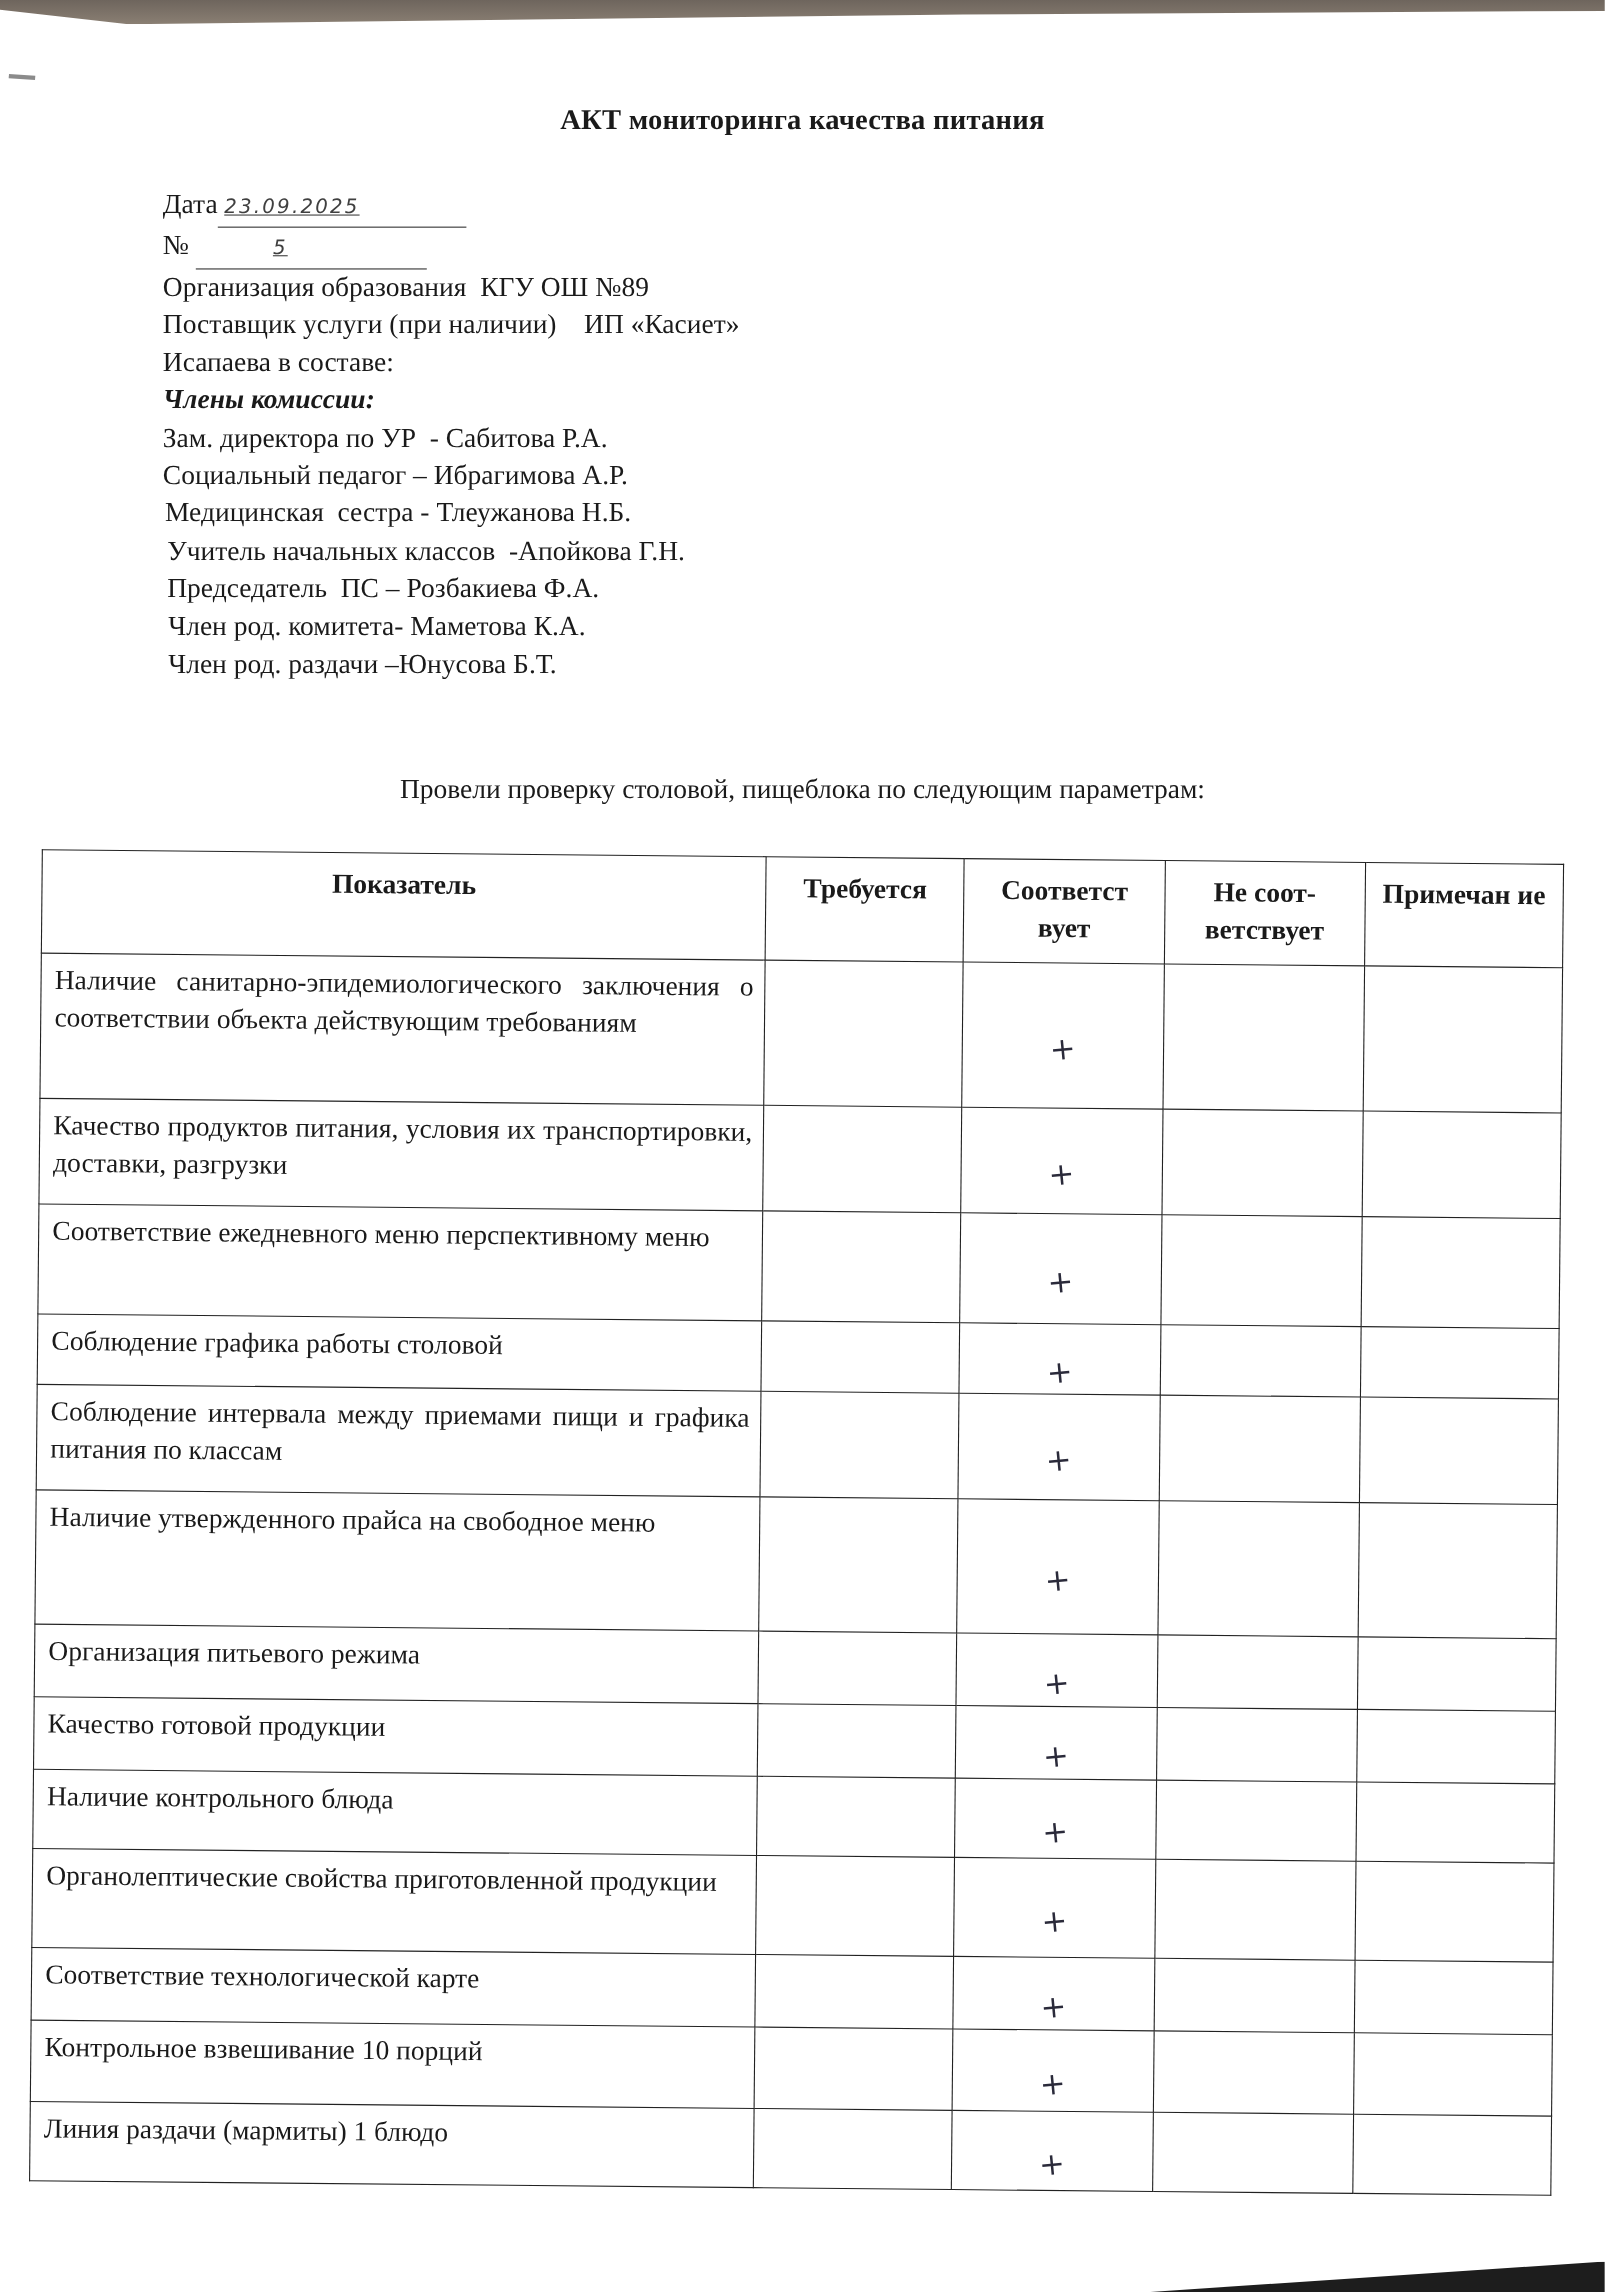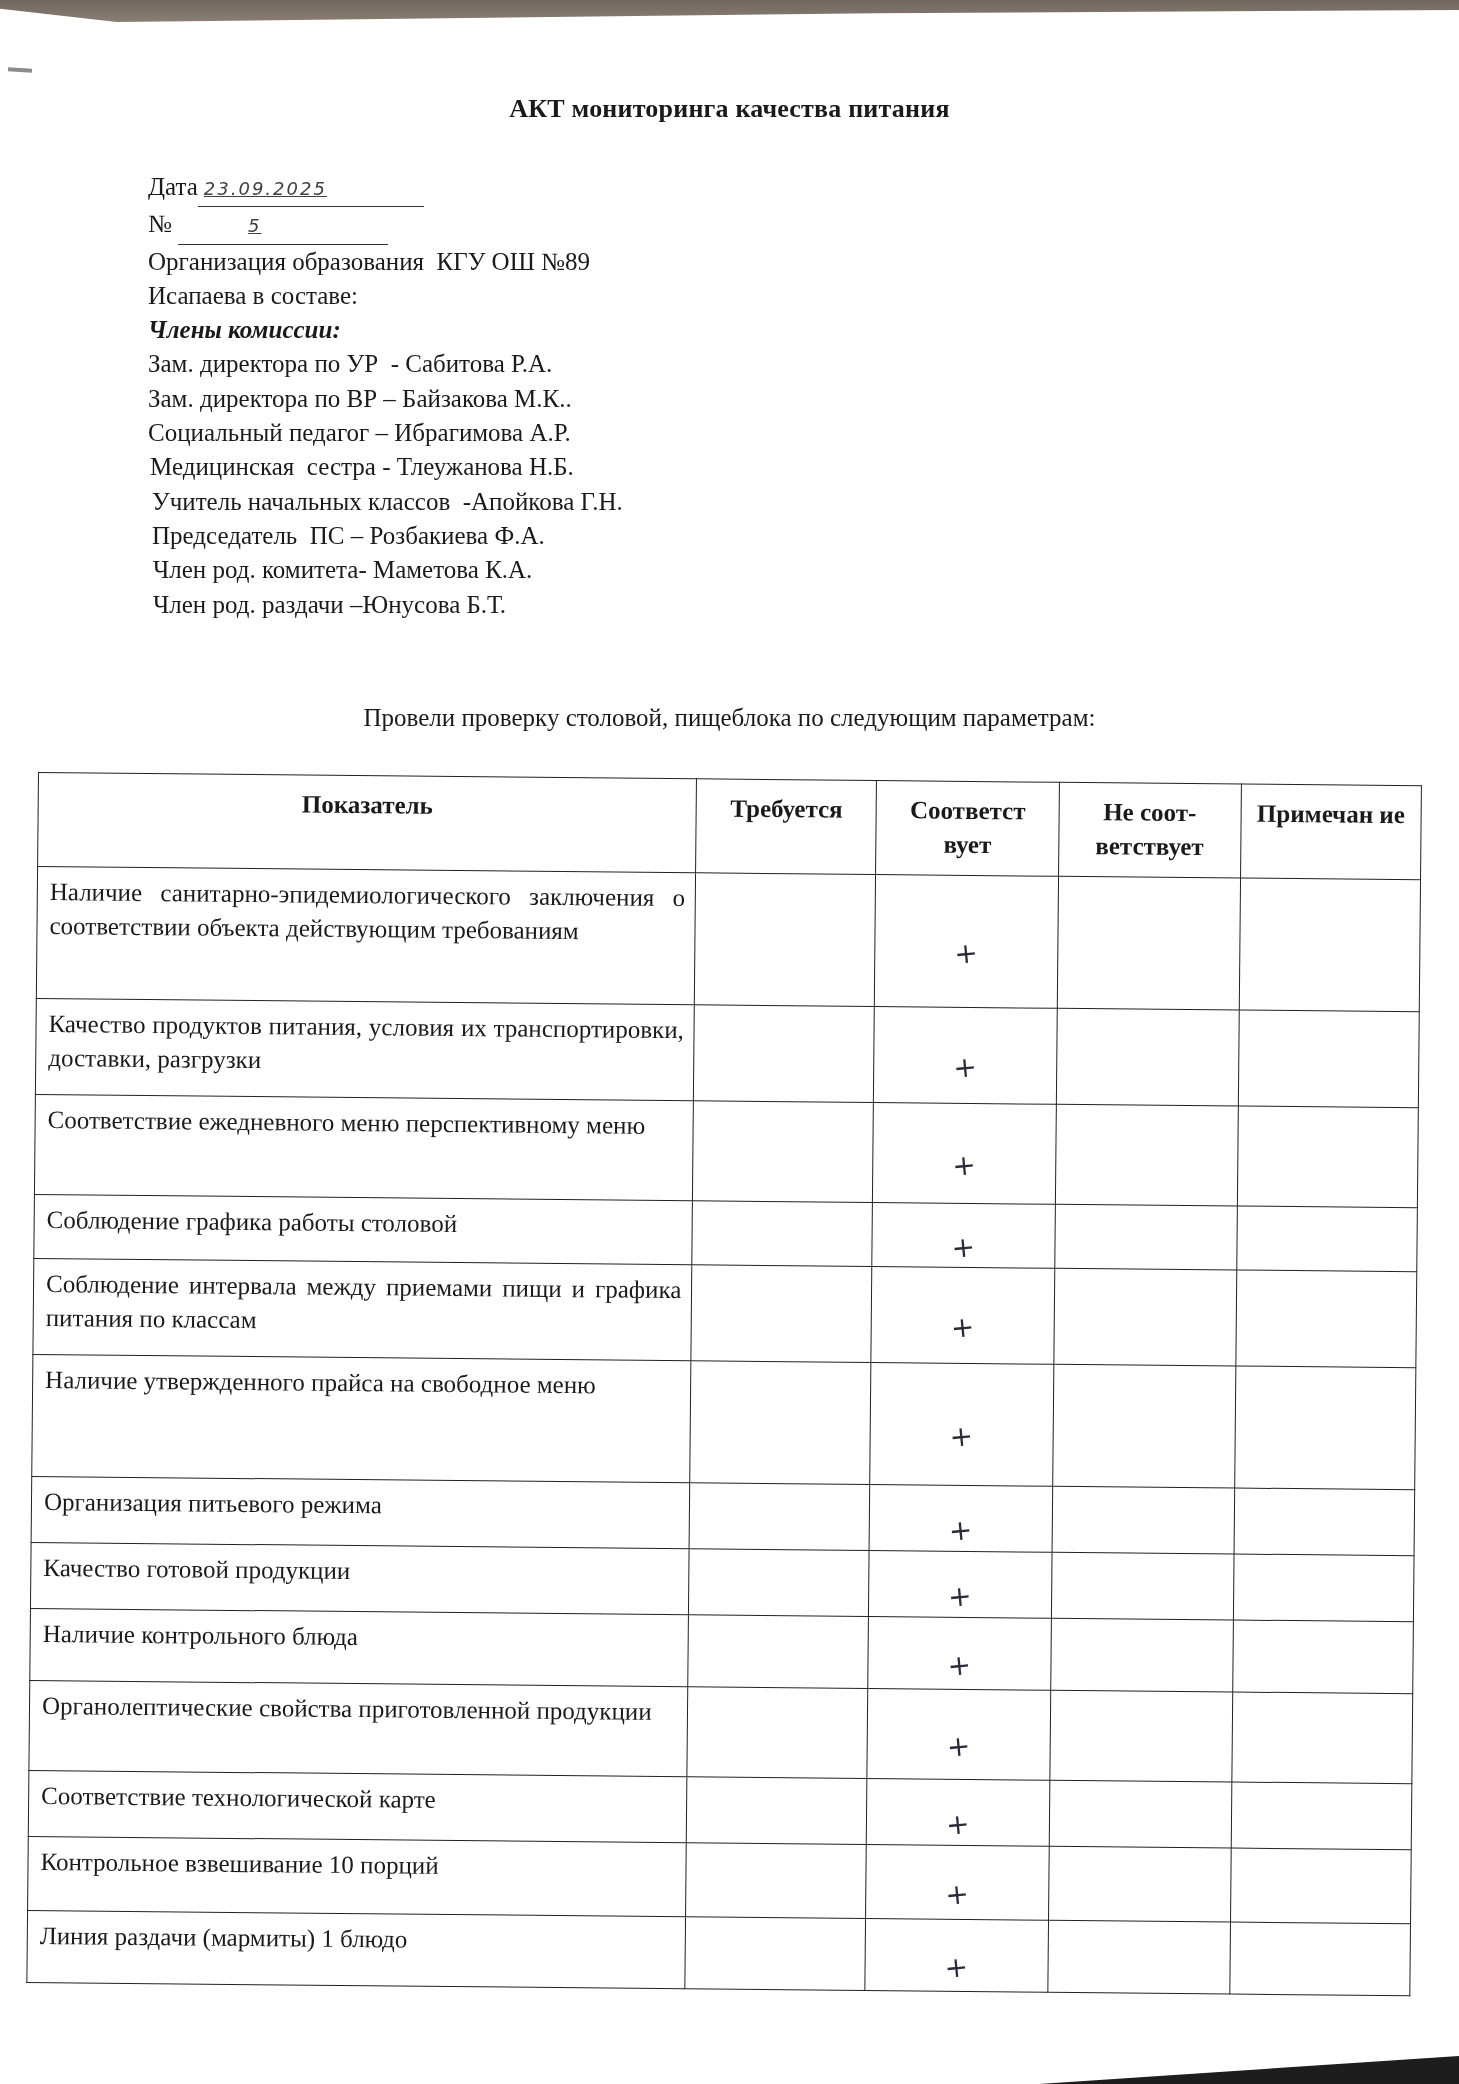--- a/index.html
+++ b/index.html
@@ -76,24 +76,24 @@
 
 <div class="top-strip"></div>
 <div class="corner-mark"></div>
 
 <div class="title">АКТ мониторинга качества питания</div>
 
 <div class="header-block">
   <div class="line"><span>Дата</span><span class="hw date">23.09.2025</span></div>
   <div class="line"><span>№</span> <span class="hw num">5</span></div>
   <div class="line"><span>Организация образования</span>  <span>КГУ ОШ №89</span></div>
+  <div class="line"><span>Поставщик услуги (при наличии)</span>    <span>ИП «Касиет»</span></div>
   <div class="line">Исапаева в составе:</div>
   <div class="line bi">Члены комиссии:</div>
   <div class="line">Зам. директора по УР  - Сабитова Р.А.</div>
-  <div class="line">Зам. директора по ВР – Байзакова М.К..</div>
   <div class="line">Социальный педагог – Ибрагимова А.Р.</div>
   <div class="line" style="padding-left:2px">Медицинская  сестра - Тлеужанова Н.Б.</div>
   <div class="line" style="padding-left:4px">Учитель начальных классов  -Апойкова Г.Н.</div>
   <div class="line" style="padding-left:4px">Председатель  ПС – Розбакиева Ф.А.</div>
   <div class="line" style="padding-left:5px">Член род. комитета- Маметова К.А.</div>
   <div class="line" style="padding-left:5px">Член род. раздачи –Юнусова Б.Т.</div>
 </div>
 
 <div class="intro">Провели проверку столовой, пищеблока по следующим параметрам:</div>
 

